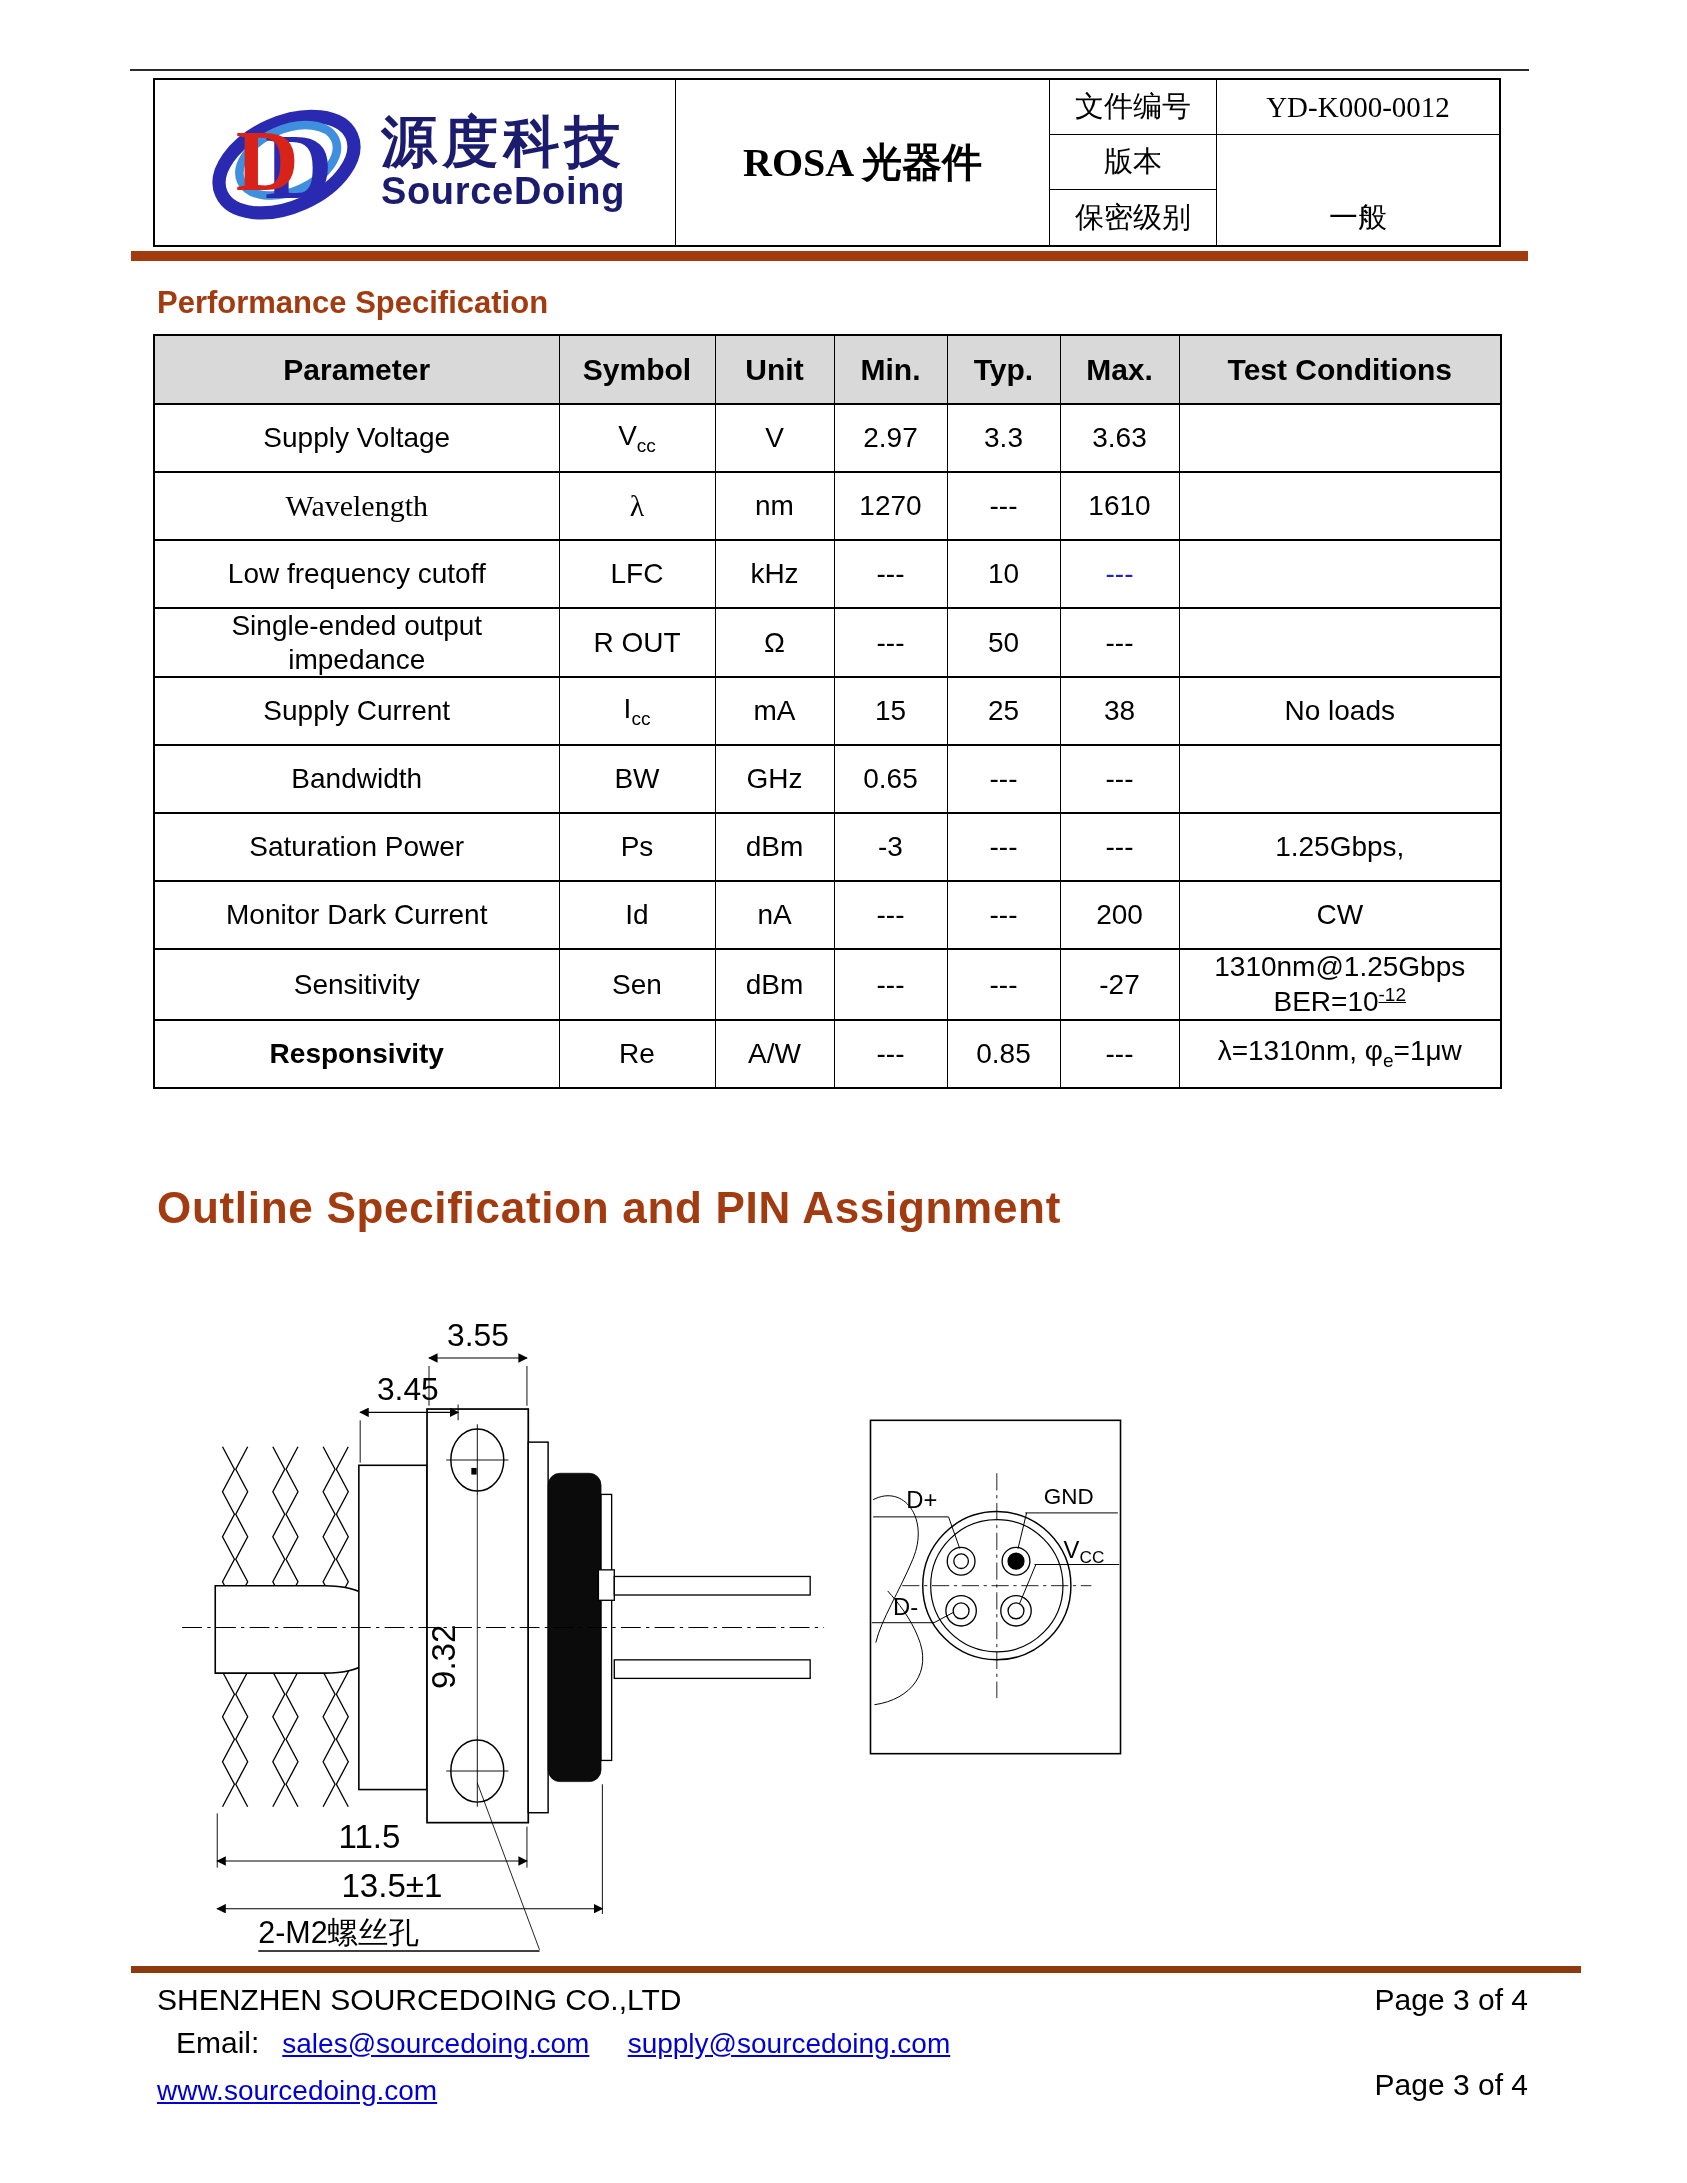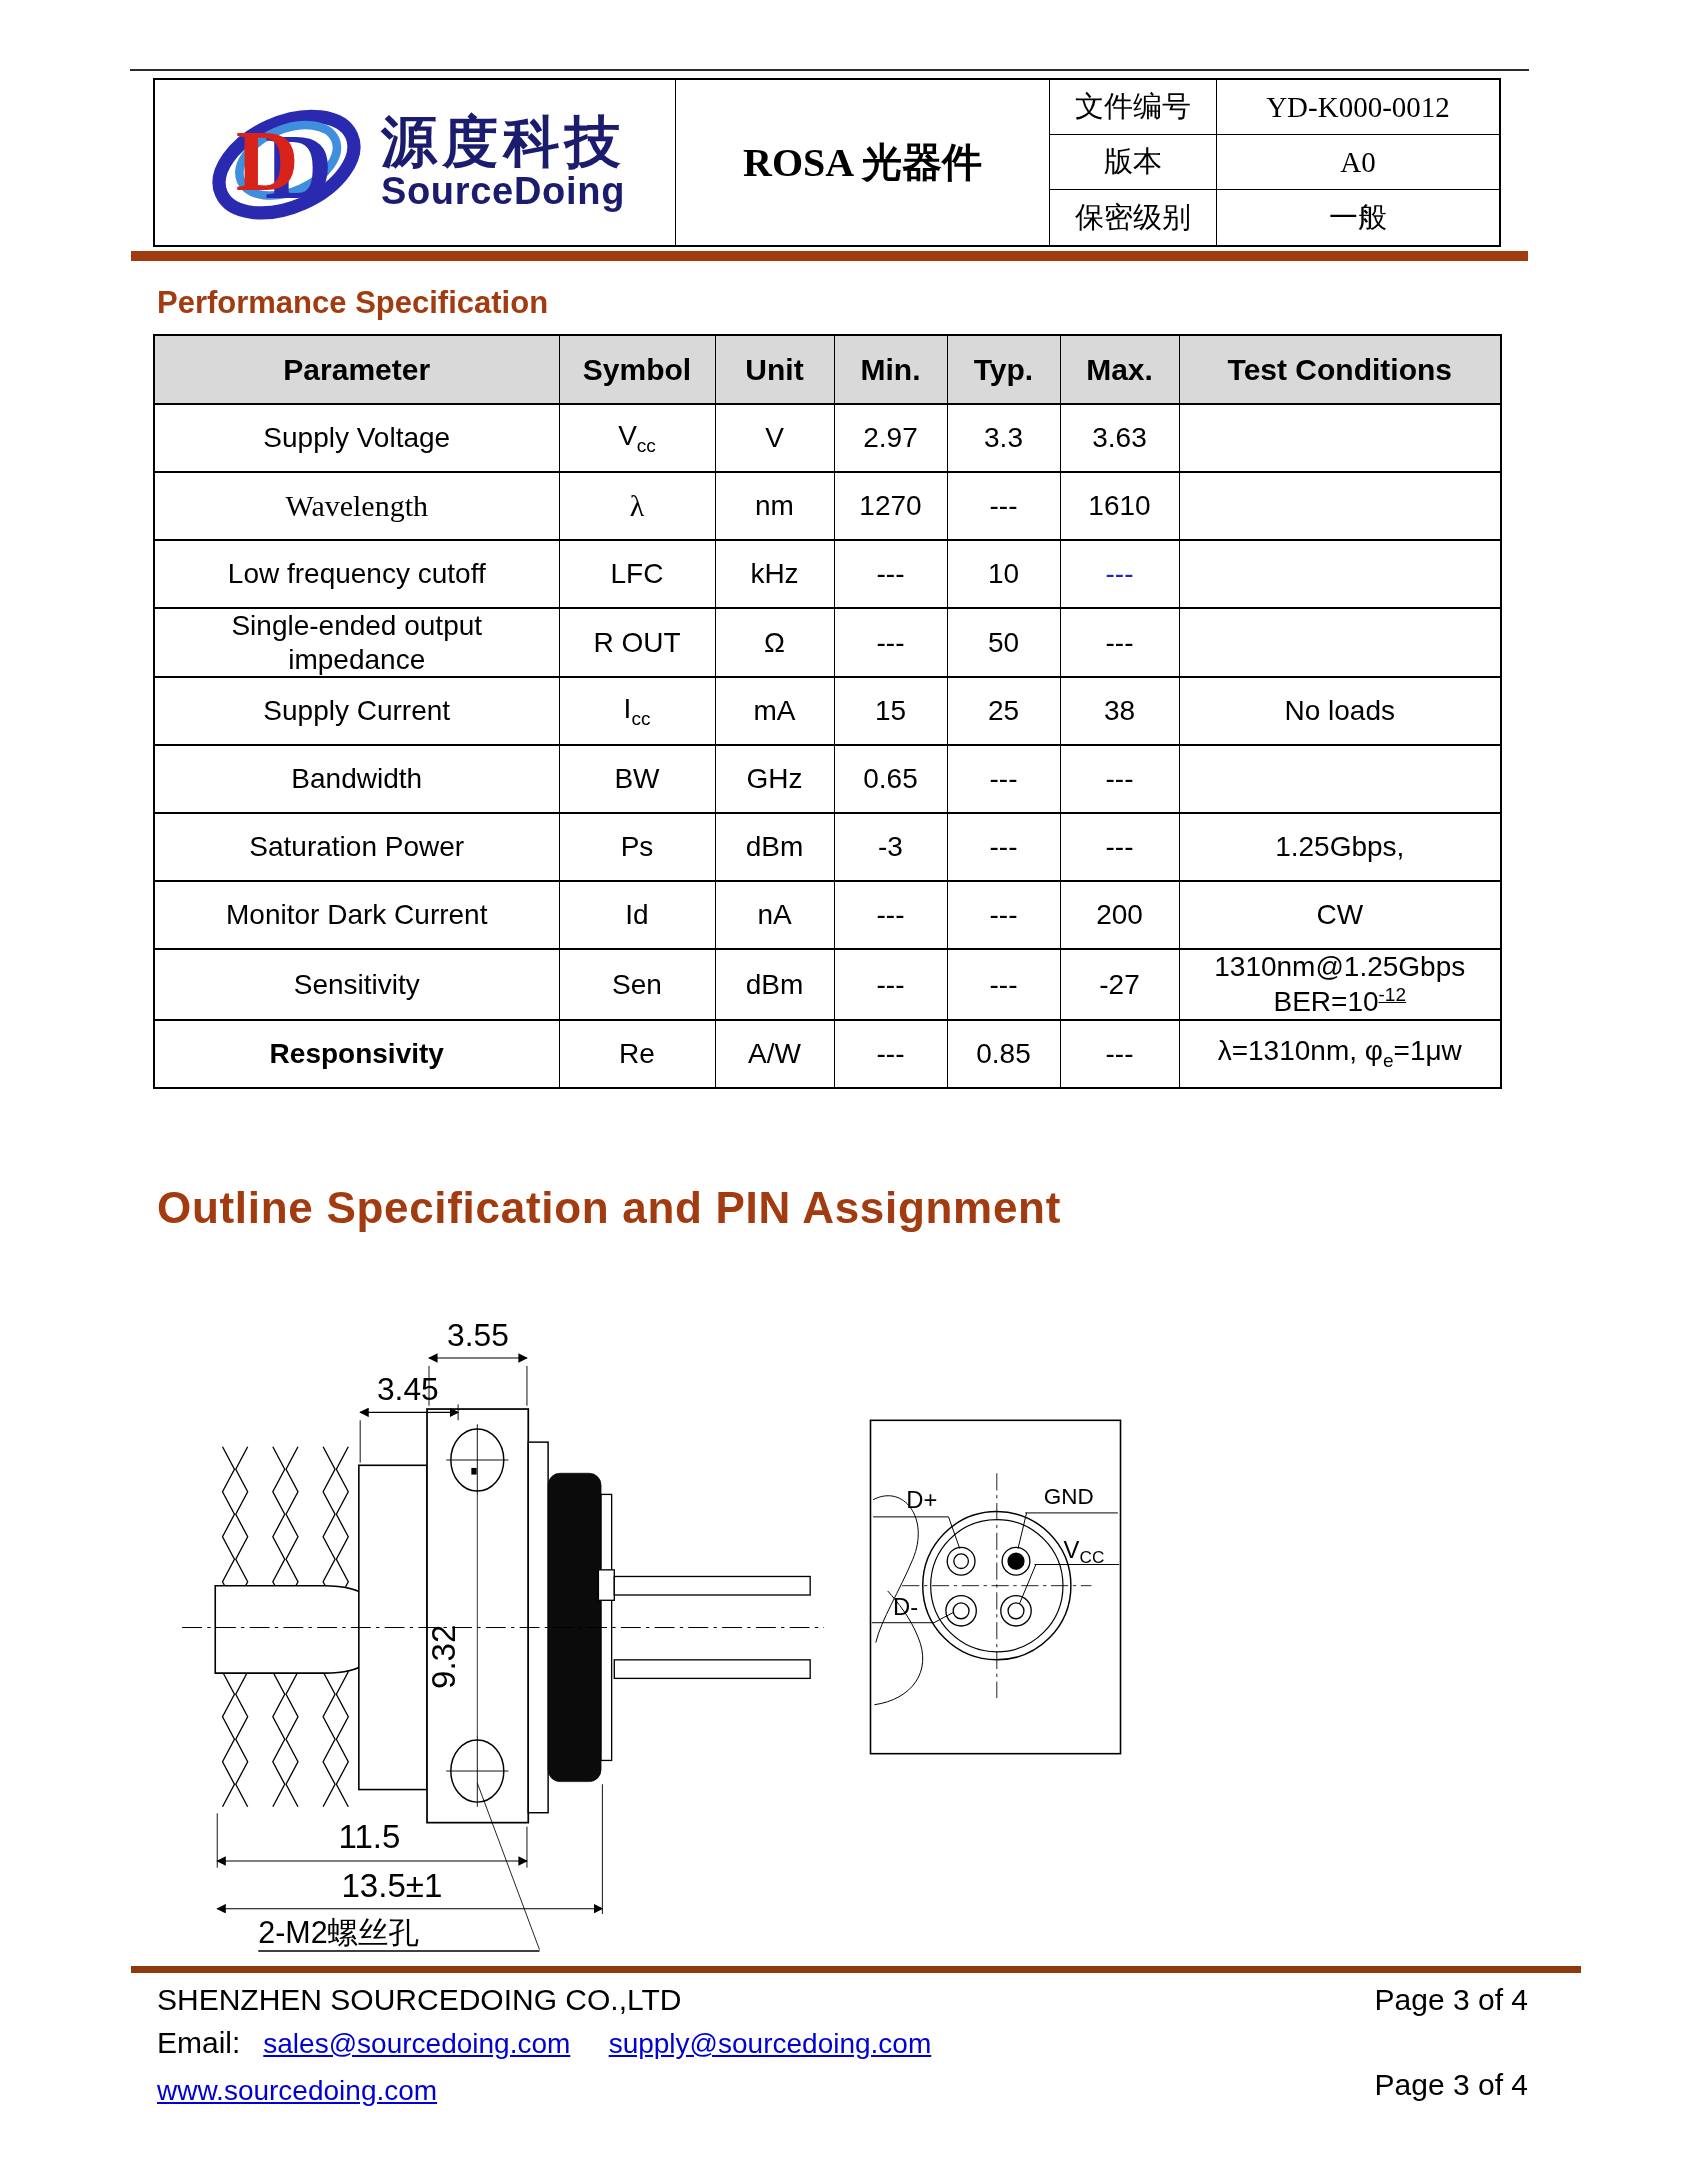--- a/index.html
+++ b/index.html
@@ -51,21 +51,21 @@
         color:var(--accent);letter-spacing:0.7px;}
   .left-drawing{position:absolute;left:159px;top:1280px;}
   .pin-diagram{position:absolute;left:869px;top:1419px;}
   .dwg-text{font-family:"Liberation Sans",sans-serif;fill:#000;}
 
   
   .footer-rule{position:absolute;left:131px;top:1966px;width:1450px;height:7.3px;background:var(--rule);}
   .footer-company{position:absolute;left:157px;top:1983px;font-size:30px;}
   .footer-page1{position:absolute;right:159px;top:1983px;font-size:30px;}
   .footer-email{position:absolute;left:157px;top:2026px;font-size:30px;}
-  .footer-email .lbl{margin-right:14.6px;}
+  .footer-email .lbl{margin-right:14.6px;margin-left:19px;}
   a.lnk{color:var(--link);text-decoration:underline;font-size:28px;cursor:pointer;}
   .gap2{margin-left:30px;}
   .footer-www{position:absolute;left:157px;top:2075px;}
   .footer-page2{position:absolute;right:159px;top:2068px;font-size:30px;}
 </style>
 </head>
 <body>
 
 <div class="page">
 
@@ -83,21 +83,20 @@
       </svg>
       <div class="logo-text">
         <div class="logo-cn">源度科技</div>
         <div class="logo-en">SourceDoing</div>
       </div>
     </div>
     <div class="title-cell">ROSA 光器件</div>
     <div class="hcell bR bB gr1l">文件编号</div>
     <div class="hcell bB gr1v">YD-K000-0012</div>
     <div class="hcell bR bB gr2l">版本</div>
-    <div class="hcell bB gr2v">A0</div>
     <div class="hcell bR gr3l">保密级别</div>
     <div class="hcell gr3v">一般</div>
   </div>
 
   <div class="accent-bar"></div>
 
   <h2 class="perf-heading">Performance Specification</h2>
 
   <table class="spec-table">
     <colgroup>

